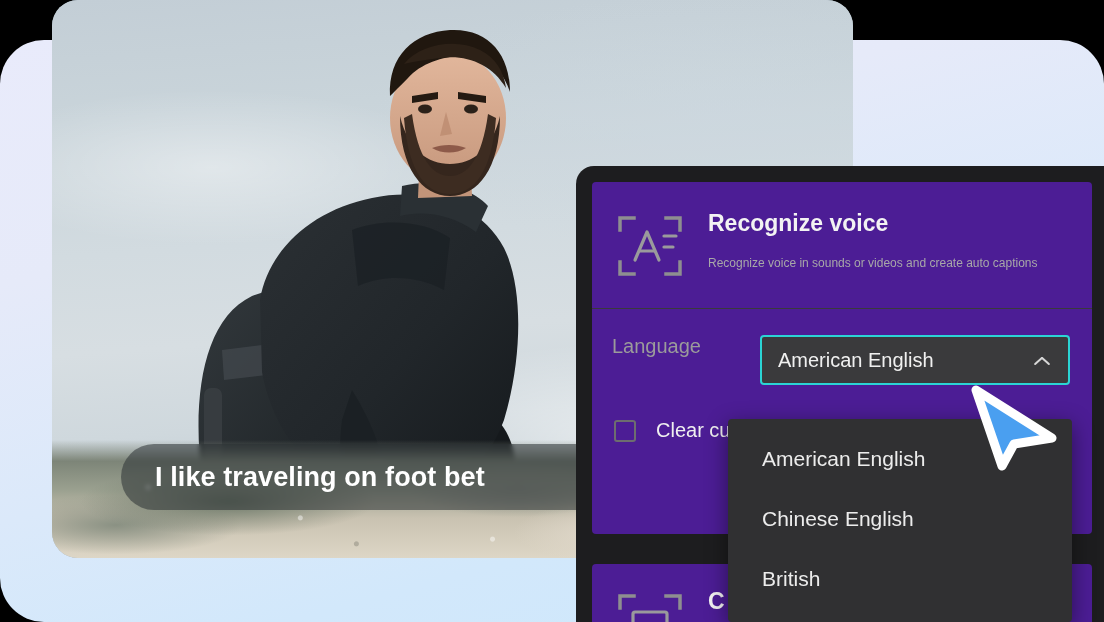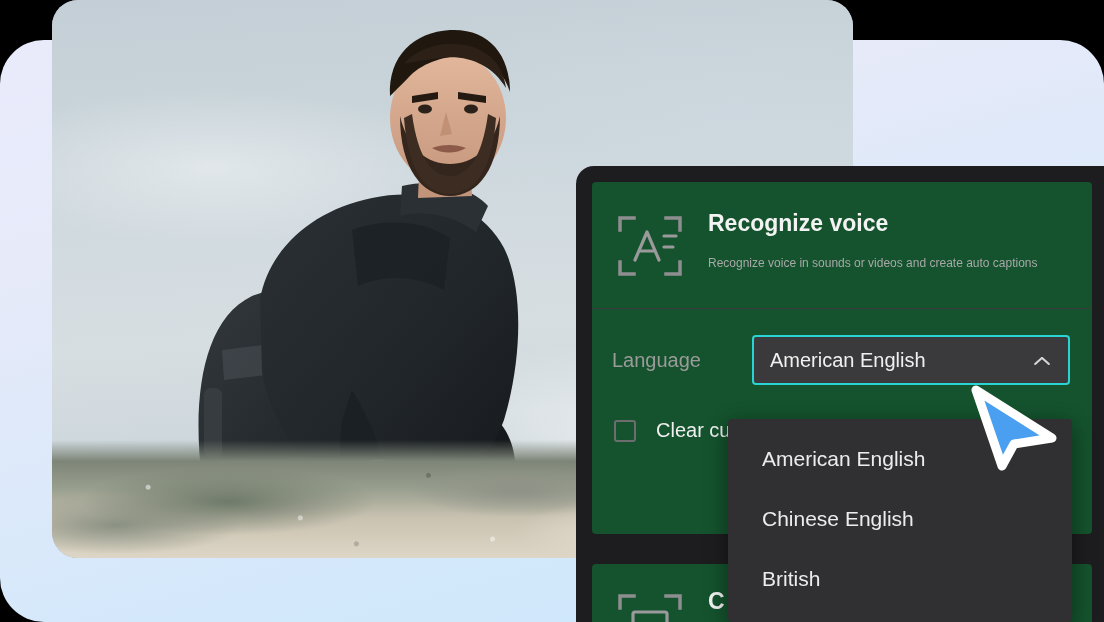--- a/index.html
+++ b/index.html
@@ -93,21 +93,21 @@
   .panel {
     position: absolute;
     left: 576px; top: 166px;
     width: 528px; height: 456px;
     background: #1d1d1f;
     border-radius: 18px 0 0 0;
     padding: 10px 12px 0 16px;
     overflow: hidden;
   }
   .card {
-    background: #14532d;
+    background: #4c1d95;
     border-radius: 4px;
     width: 500px;
   }
   .card-voice { height: 352px; margin-top: 6px; }
   .card-second { height: 120px; margin-top: 30px; }
 
   .card-head {
     display: flex;
     gap: 22px;
     padding: 24px 22px 0 22px;
@@ -128,22 +128,22 @@
     max-width: 330px;
   }
   .divider {
     height: 1px;
     background: #3a3a3c;
     margin: 22px 0 0 0;
   }
 
   .row-language {
     display: flex;
-    align-items: center;
     padding: 26px 22px 0 20px;
+    gap: 8px;
   }
   .row-label {
     color: #9b9b9b;
     font-size: 20px;
     width: 140px;
     flex: 0 0 140px;
   }
   .select-box {
     position: relative;
     width: 340px;
@@ -292,20 +292,23 @@
       <ellipse cx="419" cy="109" rx="7" ry="4.5" fill="#2b2119"></ellipse>
 
       <path d="M394 112 L400 134 L388 136 Z" fill="#b9886c" opacity=".7"></path>
 
       <path d="M380 148 C390 144 404 144 414 148 C404 154 390 154 380 148 Z" fill="#8d5a49"></path>
     </svg>
 
     <div class="ground"></div>
     <div class="ground-speckle"></div>
 
+    <div class="caption-pill">
+      <span class="caption-text">I like traveling on foot bet</span>
+    </div>
   </div>
 
   <div class="panel">
 
     <div class="card card-voice">
       <div class="card-head">
         <div class="icon-box">
           <svg width="72" height="72" viewBox="0 0 72 72" fill="none">
             <path d="M6 20 V8 H20" stroke="#8e8e90" stroke-width="3.5" stroke-linecap="square"></path>
             <path d="M52 8 H66 V20" stroke="#8e8e90" stroke-width="3.5" stroke-linecap="square"></path>

